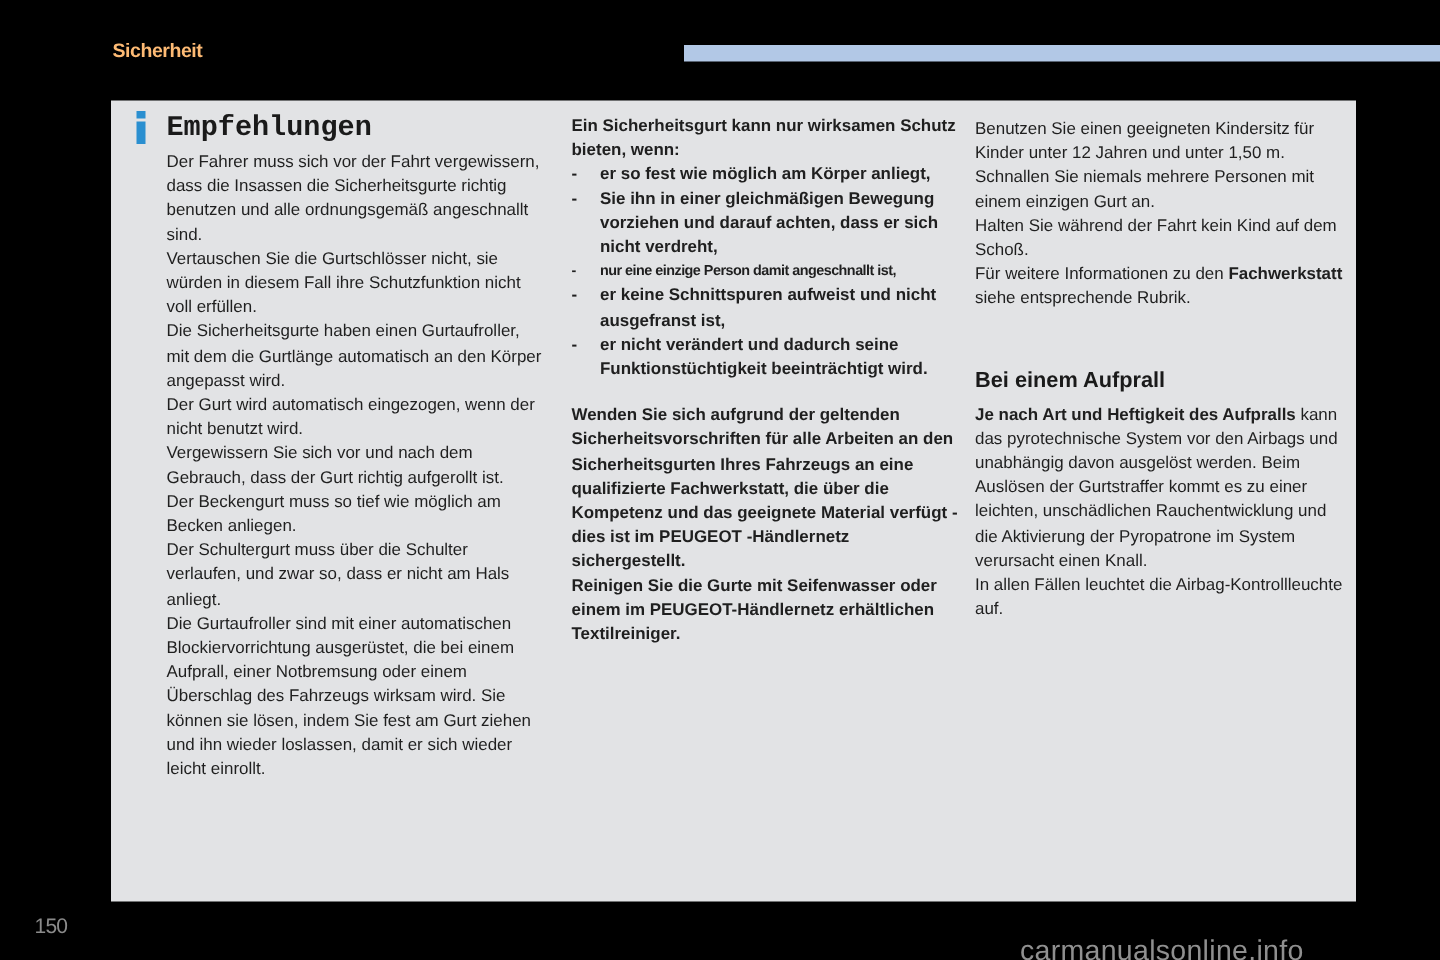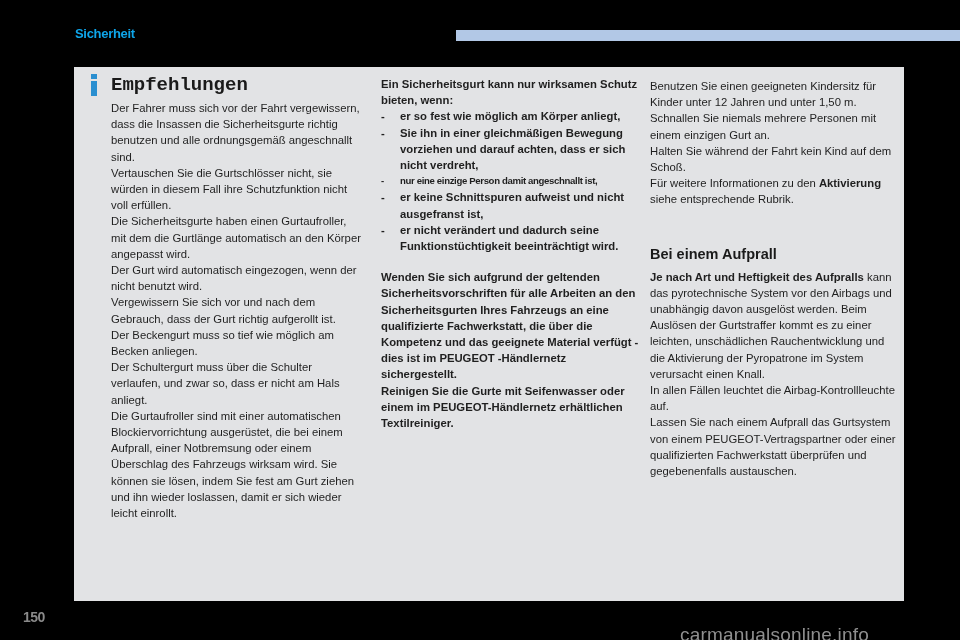--- a/index.html
+++ b/index.html
@@ -4,21 +4,21 @@
   <style>
     html, body { margin: 0; padding: 0; }
     body {
       width: 960px; height: 640px; background: #000000;
       position: relative; overflow: hidden;
       font-family: "Liberation Sans", sans-serif;
       color: #1f1f1f;
     }
     .section-title {
       position: absolute; left: 75px; top: 26px;
-      font-size: 13px; font-weight: bold; color: #0ea5e9;
+      font-size: 13px; font-weight: bold; color: #fdba74;
       letter-spacing: -0.3px;
     }
     .top-bar {
       position: absolute; left: 456px; top: 30px; width: 504px; height: 11px;
       background: #b2c8e6;
     }
     .panel {
       position: absolute; left: 74px; top: 67px; width: 830px; height: 534px;
       background: #e2e3e5;
     }
@@ -44,21 +44,21 @@
     }
     .bullets { list-style: none; margin: 0; padding: 0; }
     .bullets li { position: relative; padding-left: 19px; }
     .bullets li .dash { position: absolute; left: 0; top: 0; }
     .bullets li.condensed { font-size: 9.6px; letter-spacing: -0.35px; }
     .gap { height: 15px; }
     .gap-lg { height: 38px; }
     .bold { font-weight: bold; }
     .page-number {
       position: absolute; left: 23px; top: 609px;
-      font-size: 14px; font-weight: bold; color: #8a8a8a; letter-spacing: -0.5px;
+      font-size: 14px; font-weight: normal; color: #8a8a8a; letter-spacing: -0.5px;
     }
     .watermark {
       position: absolute; left: 680px; top: 624px;
       font-size: 19px; color: #8f8f8f; letter-spacing: 0.2px;
     }
   </style>
 </head>
 <body>
 
 <div class="section-title">Sicherheit</div>
@@ -94,22 +94,21 @@
   </ul>
   <div class="gap"></div>
   <p>Wenden Sie sich aufgrund der geltenden Sicherheitsvorschriften für alle Arbeiten an den Sicherheitsgurten Ihres Fahrzeugs an eine qualifizierte Fachwerkstatt, die über die Kompetenz und das geeignete Material verfügt - dies ist im PEUGEOT -Händlernetz sichergestellt.</p>
   <p>Reinigen Sie die Gurte mit Seifenwasser oder einem im PEUGEOT-Händlernetz erhältlichen Textilreiniger.</p>
 </div>
 
 <div class="col col3">
   <p>Benutzen Sie einen geeigneten Kindersitz für Kinder unter 12 Jahren und unter 1,50 m.</p>
   <p>Schnallen Sie niemals mehrere Personen mit einem einzigen Gurt an.</p>
   <p>Halten Sie während der Fahrt kein Kind auf dem Schoß.</p>
-  <p><span>Für weitere Informationen zu den </span><span class="bold">Aktivierung</span><span> siehe entsprechende Rubrik.</span></p>
+  <p><span>Für weitere Informationen zu den </span><span class="bold">Fachwerkstatt</span><span> siehe entsprechende Rubrik.</span></p>
   <div class="gap-lg"></div>
   <h2 class="sub-heading">Bei einem Aufprall</h2>
   <p><span class="bold">Je nach Art und Heftigkeit des Aufpralls</span><span> kann das pyrotechnische System vor den Airbags und unabhängig davon ausgelöst werden. Beim Auslösen der Gurtstraffer kommt es zu einer leichten, unschädlichen Rauchentwicklung und die Aktivierung der Pyropatrone im System verursacht einen Knall.</span></p>
   <p>In allen Fällen leuchtet die Airbag-Kontrollleuchte auf.</p>
-  <p>Lassen Sie nach einem Aufprall das Gurtsystem von einem PEUGEOT-Vertragspartner oder einer qualifizierten Fachwerkstatt überprüfen und gegebenenfalls austauschen.</p>
 </div>
 
 <div class="page-number">150</div>
 <div class="watermark">carmanualsonline.info</div>
 
 </body></html>

